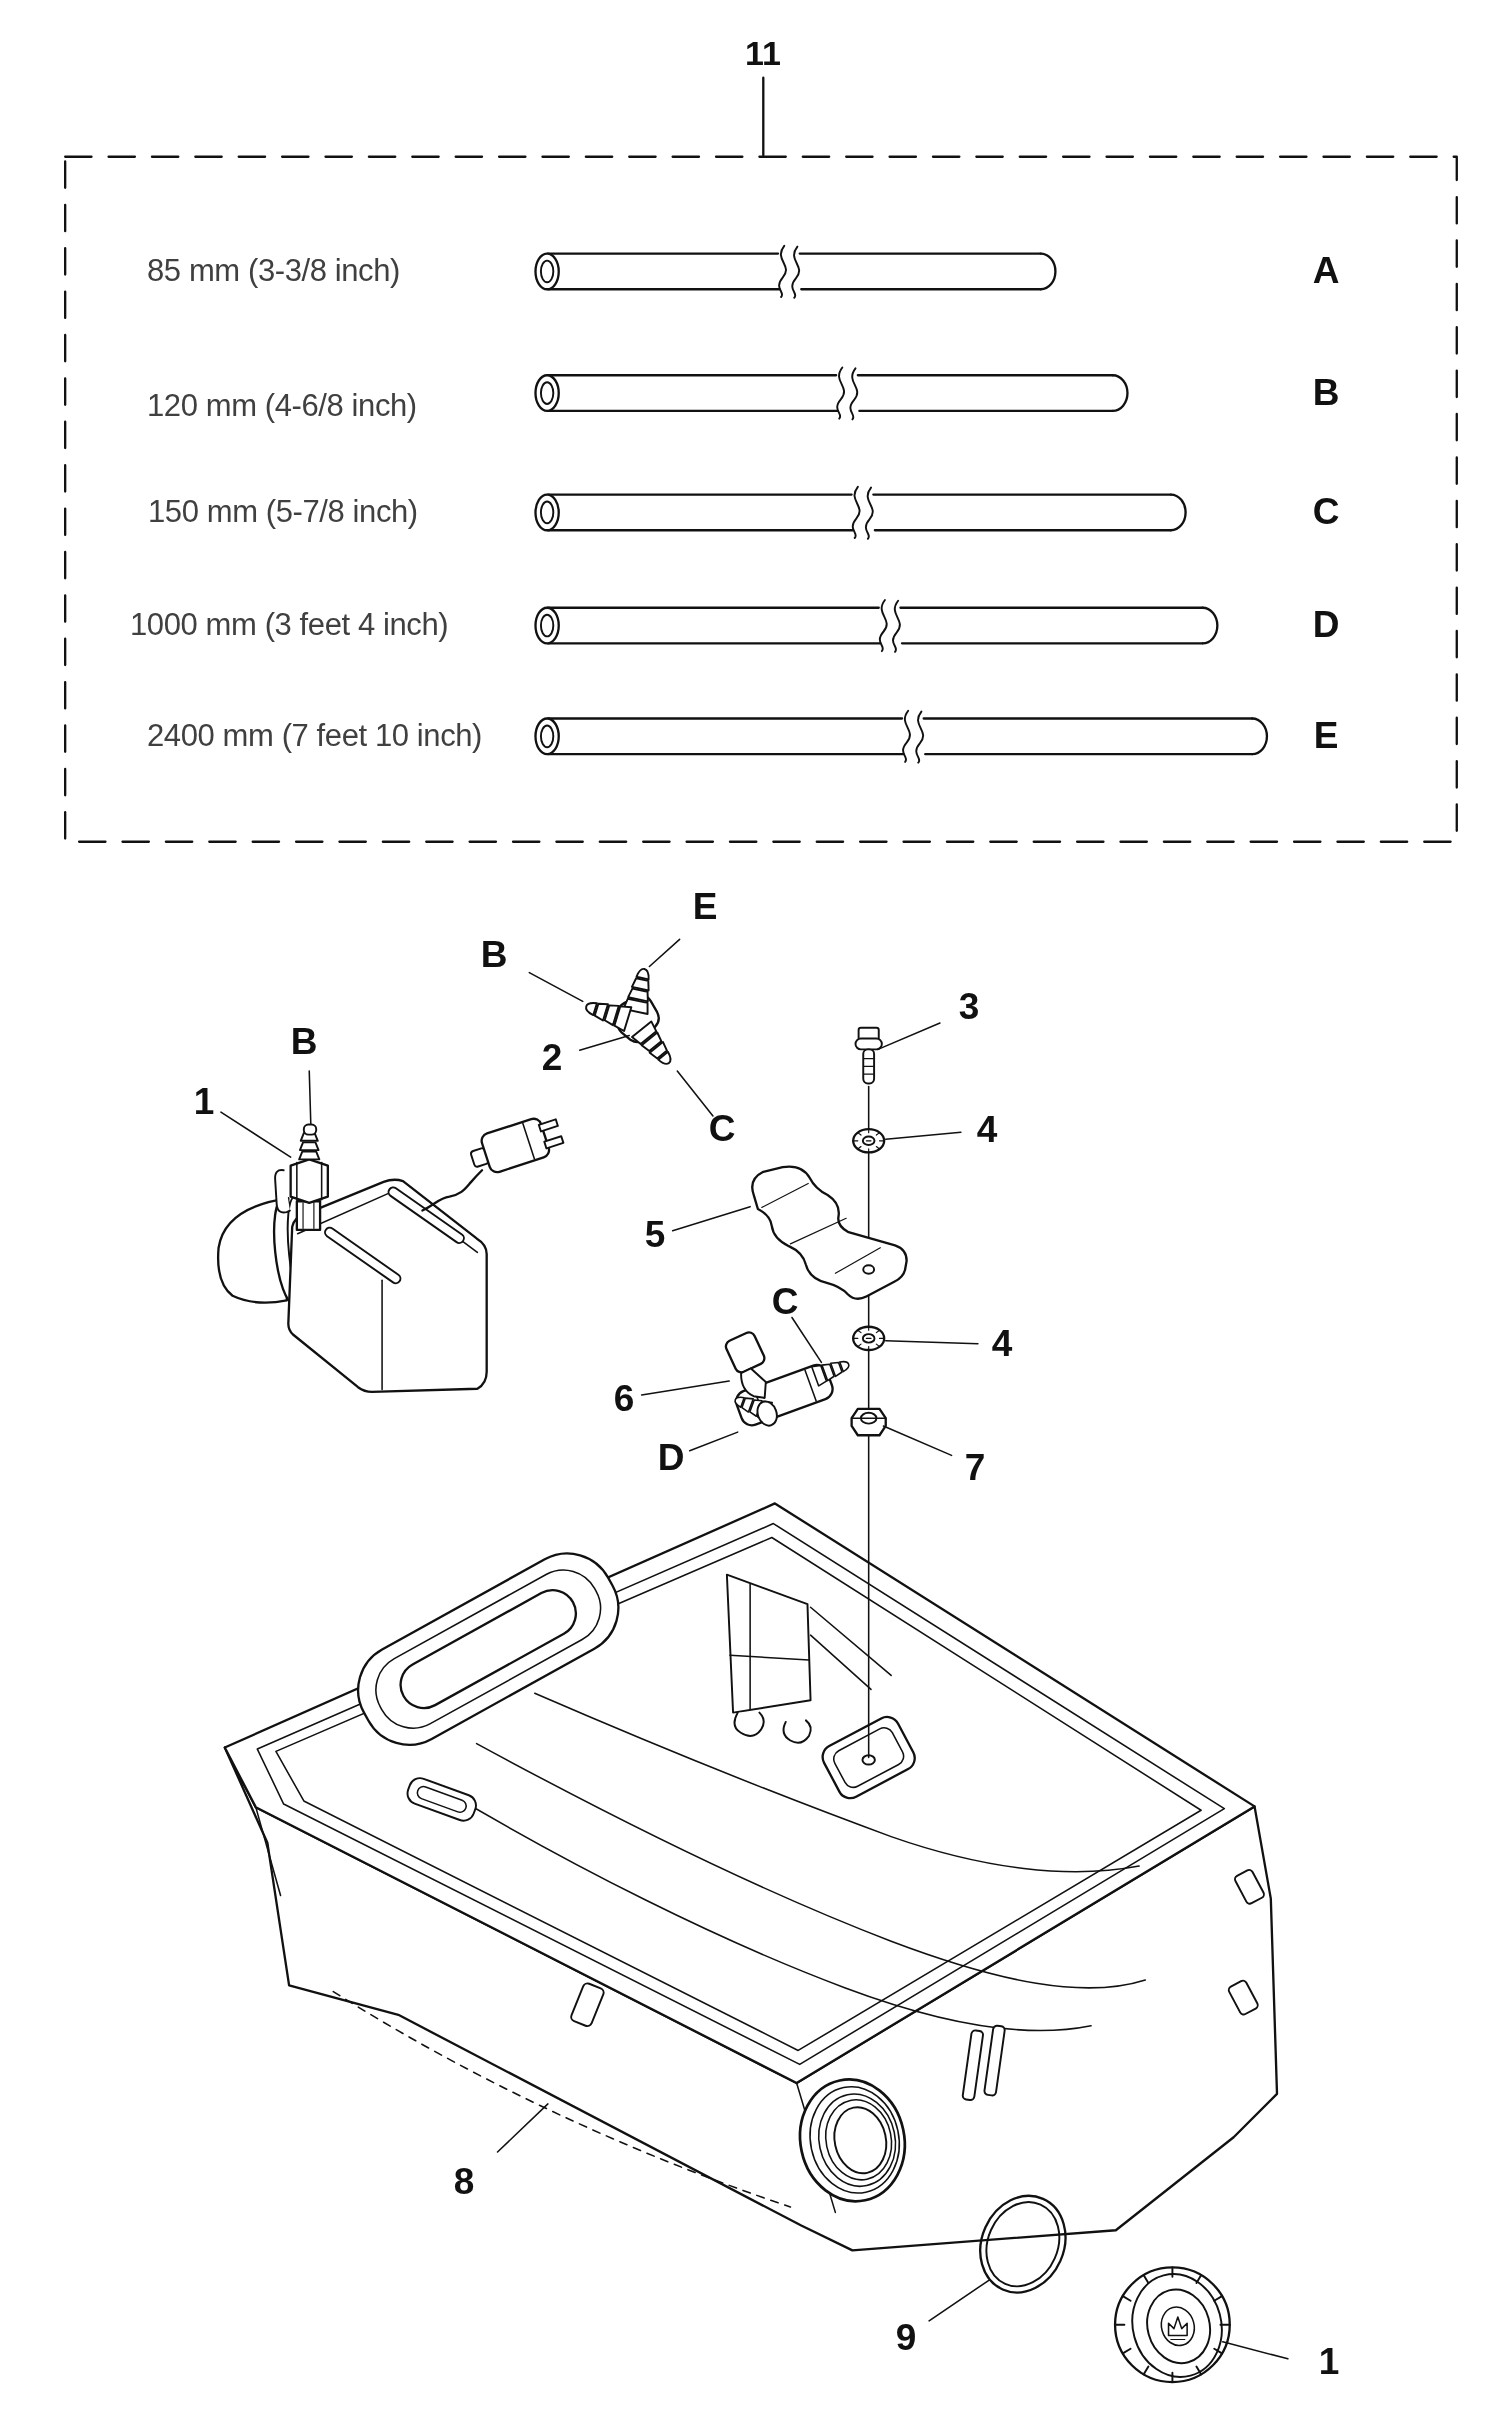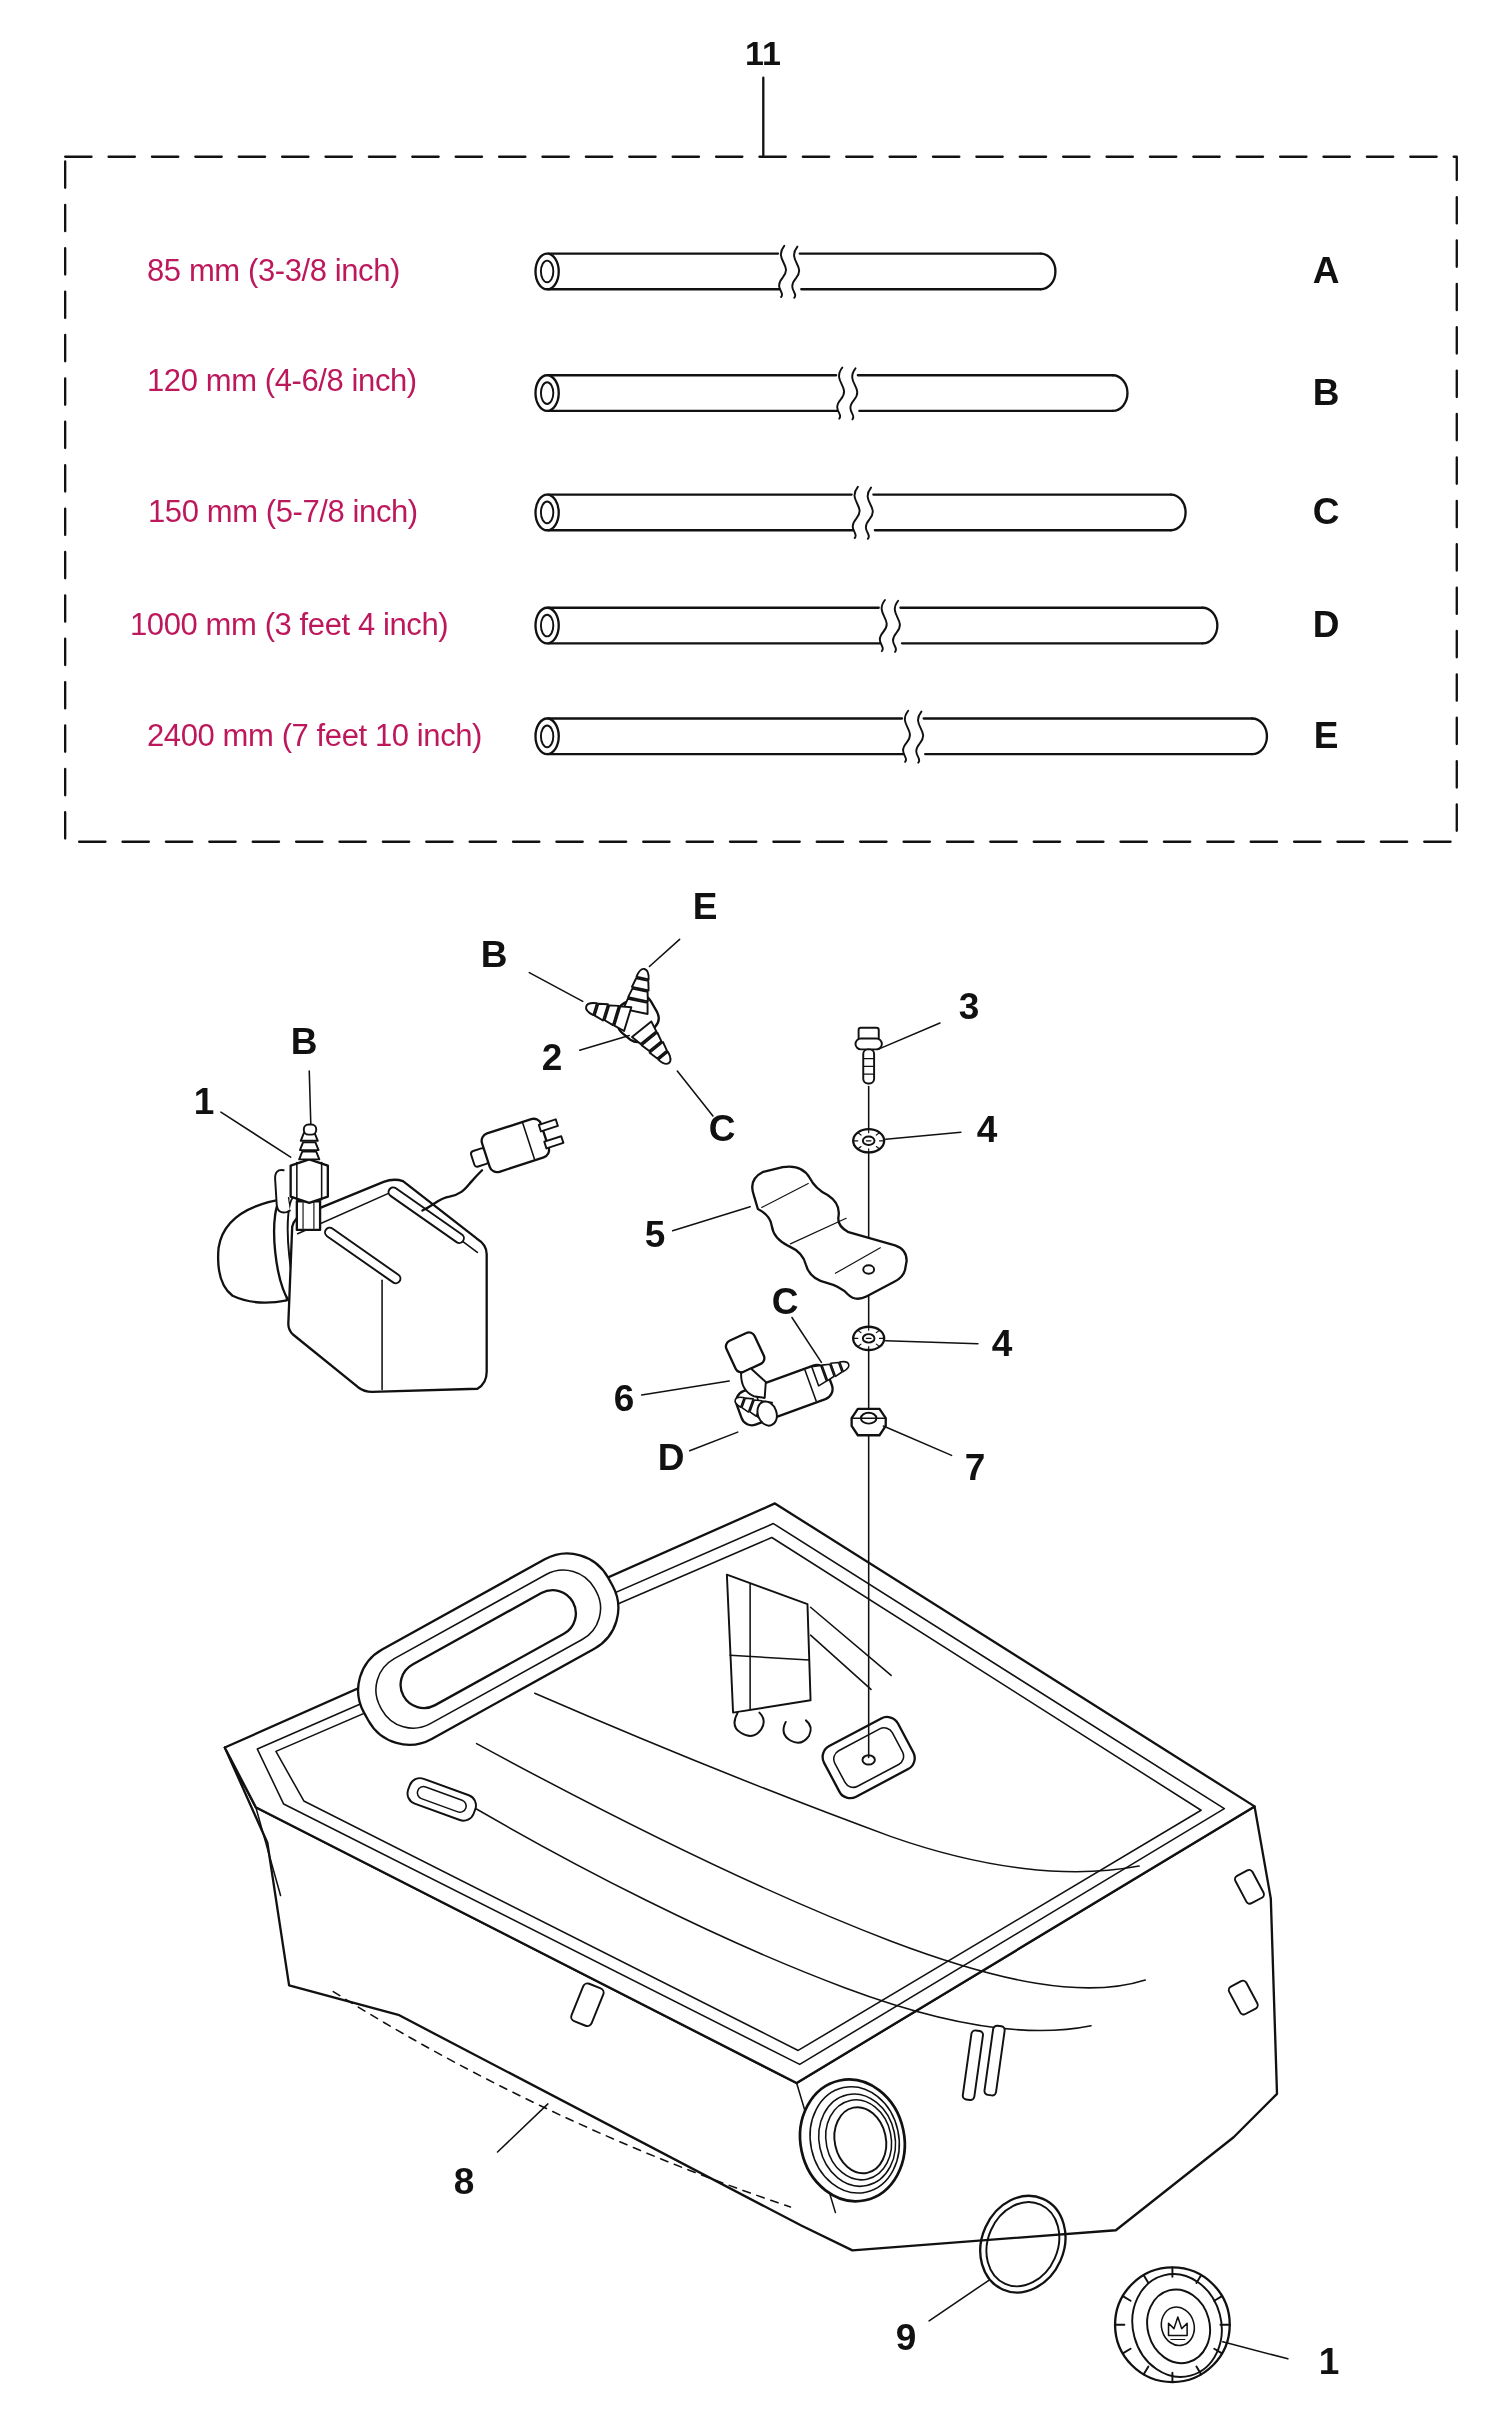--- a/index.html
+++ b/index.html
@@ -7,21 +7,21 @@
           font-family:Liberation Sans, sans-serif;color:#111;margin-top:8px;}
   #art{position:absolute;left:0;top:0;}
   svg .ln{stroke:#111;fill:none;stroke-linecap:round;stroke-linejoin:round;}
   svg .fw{fill:#ffffff;}
   svg .s35{stroke-width:3.5;} svg .s3{stroke-width:3;} svg .s25{stroke-width:2.5;}
   svg .s2{stroke-width:2;} svg .s15{stroke-width:1.5;}
   .lbl{position:absolute;transform:translate(-50%,-50%);font-weight:700;font-size:37px;
        white-space:nowrap;color:#111;}
   .lbl.small{font-size:34px;}
   .measure{position:absolute;transform:translateY(-50%);font-weight:400;font-size:31px;
-       white-space:nowrap;color:#be185d;letter-spacing:-0.4px;}
+       white-space:nowrap;color:#404040;letter-spacing:-0.4px;}
 </style>
 </head>
 <body>
 
 <div id="canvas">
 
   <svg id="art" width="1508" height="2426" viewBox="0 0 1946 3131">
     <defs>
       <g id="brk">
         <path class="ln s25" d="M 2 -33 C -12 -15 14 -8 0 8 C -12 22 4 27 -2 33"></path>
@@ -304,21 +304,21 @@
       <line class="ln s2" x1="1140" y1="1830" x2="1228" y2="1868"></line>
       <line class="ln s2" x1="642" y1="2767" x2="707" y2="2705"></line>
       <line class="ln s2" x1="1199" y1="2985" x2="1277" y2="2932"></line>
       <line class="ln s2" x1="1578" y1="3012" x2="1662" y2="3034"></line>
     </g>
   </svg>
 
   <div class="lbl small" style="left:763px;top:45px;">11</div>
 
   <div class="measure" style="left:147px;top:263px;">85 mm (3-3/8 inch)</div>
-  <div class="measure" style="left:147px;top:373px;">120 mm (4-6/8 inch)</div>
+  <div class="measure" style="left:147px;top:398px;">120 mm (4-6/8 inch)</div>
   <div class="measure" style="left:148px;top:504px;">150 mm (5-7/8 inch)</div>
   <div class="measure" style="left:130px;top:617px;">1000 mm (3 feet 4 inch)</div>
   <div class="measure" style="left:147px;top:728px;text-align:right;">2400 mm (7 feet 10 inch)</div>
 
   <div class="lbl" style="left:1326px;top:263px;">A</div>
   <div class="lbl" style="left:1326px;top:385px;">B</div>
   <div class="lbl" style="left:1326px;top:504px;">C</div>
   <div class="lbl" style="left:1326px;top:617px;">D</div>
   <div class="lbl" style="left:1326px;top:728px;">E</div>
 

